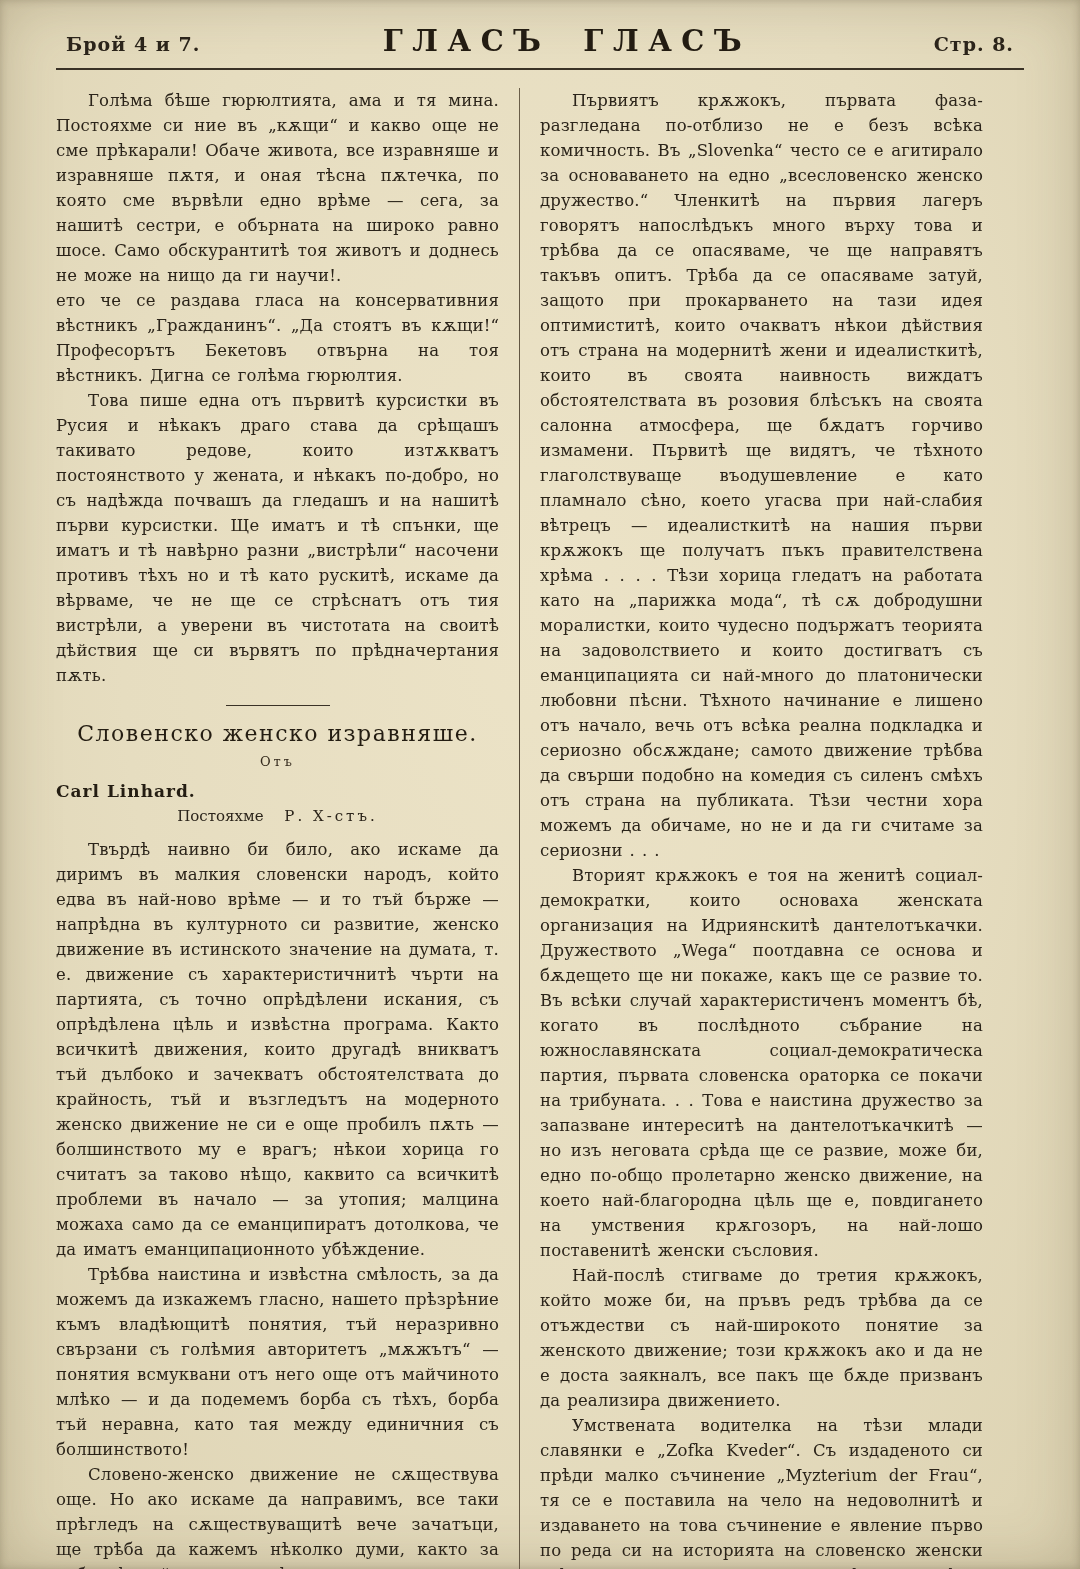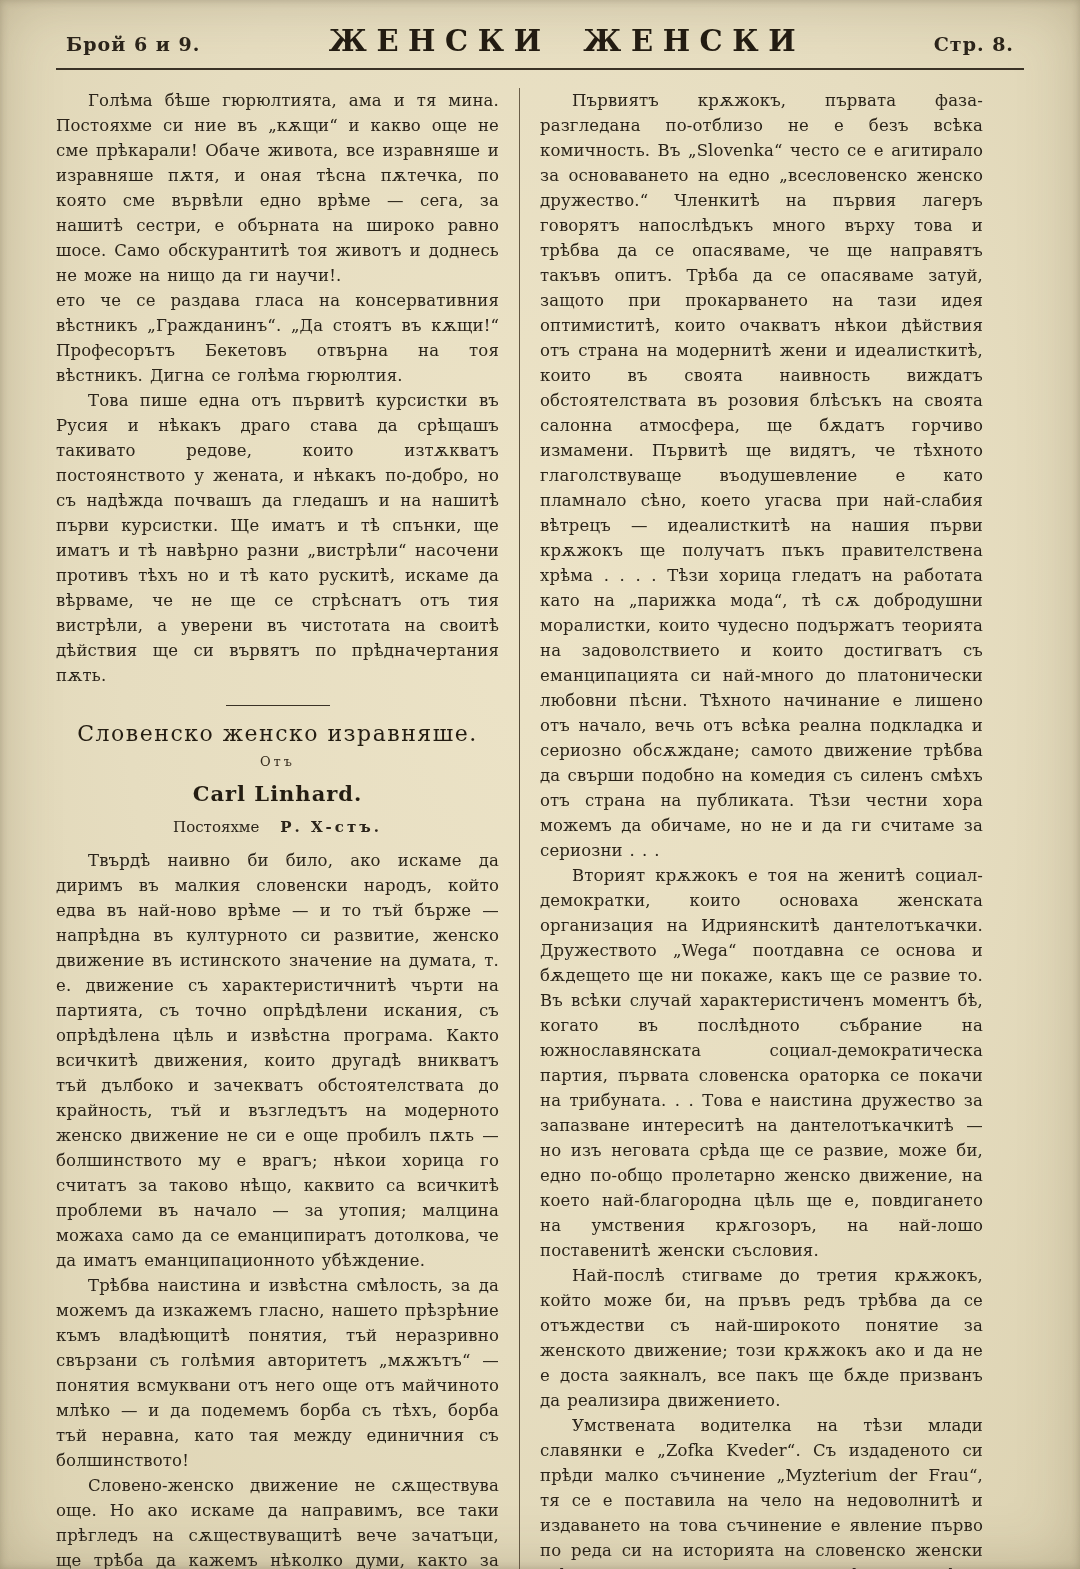--- a/index.html
+++ b/index.html
@@ -78,47 +78,46 @@
     margin-bottom: 8px;
   }
   .byline {
     text-align: center;
     font-size: 13px;
     letter-spacing: 3px;
     margin-bottom: 12px;
     color: #33291c;
   }
   .author {
-    text-align: center;
-    font-size: 21px;
+    font-size: 17px;
     font-weight: bold;
     letter-spacing: 1px;
-    margin-bottom: 12px;
+    margin-bottom: 6px;
     color: #241d12;
   }
   .translator {
     text-align: center;
     font-size: 15px;
     margin-bottom: 12px;
     color: #2b241a;
   }
   .translator-name {
-    font-weight: bold;
+    font-weight: normal;
     letter-spacing: 3px;
     margin-left: 16px;
   }
 </style>
 </head>
 <body>
 
 <div class="page">
 
   <header class="masthead-row">
-    <span class="issue">Брой 6 и 9.</span>
-    <h1 class="masthead">ЖЕНСКИ ЖЕНСКИ</h1>
+    <span class="issue">Брой 4 и 7.</span>
+    <h1 class="masthead">ГЛАСЪ ГЛАСЪ</h1>
     <span class="pagenum">Стр. 8.</span>
   </header>
 
   <div class="columns">
 
     <div class="col col-left">
       <p class="body">Голѣма бѣше гюрюлтията, ама и тя мина. Постояхме си ние въ „кѫщи“ и какво още не сме прѣкарали! Обаче живота, все изравняше и изравняше пѫтя, и оная тѣсна пѫтечка, по която сме вървѣли едно врѣме — сега, за нашитѣ сестри, е обърната на широко равно шосе. Само обскурантитѣ тоя животъ и доднесь не може на нищо да ги научи!.</p>
       <p class="body noindent">ето че се раздава гласа на консервативния вѣстникъ „Гражданинъ“. „Да стоятъ въ кѫщи!“ Професорътъ Бекетовъ отвърна на тоя вѣстникъ. Дигна се голѣма гюрюлтия.</p>
       <p class="body">Това пише една отъ първитѣ курсистки въ Русия и нѣкакъ драго става да срѣщашъ такивато редове, които изтѫкватъ постоянството у жената, и нѣкакъ по-добро, но съ надѣжда почвашъ да гледашъ и на нашитѣ първи курсистки. Ще иматъ и тѣ спънки, ще иматъ и тѣ навѣрно разни „вистрѣли“ насочени противъ тѣхъ но и тѣ като рускитѣ, искаме да вѣрваме, че не ще се стрѣснатъ отъ тия вистрѣли, а уверени въ чистотата на своитѣ дѣйствия ще си вървятъ по прѣдначертания пѫть.</p>
 

